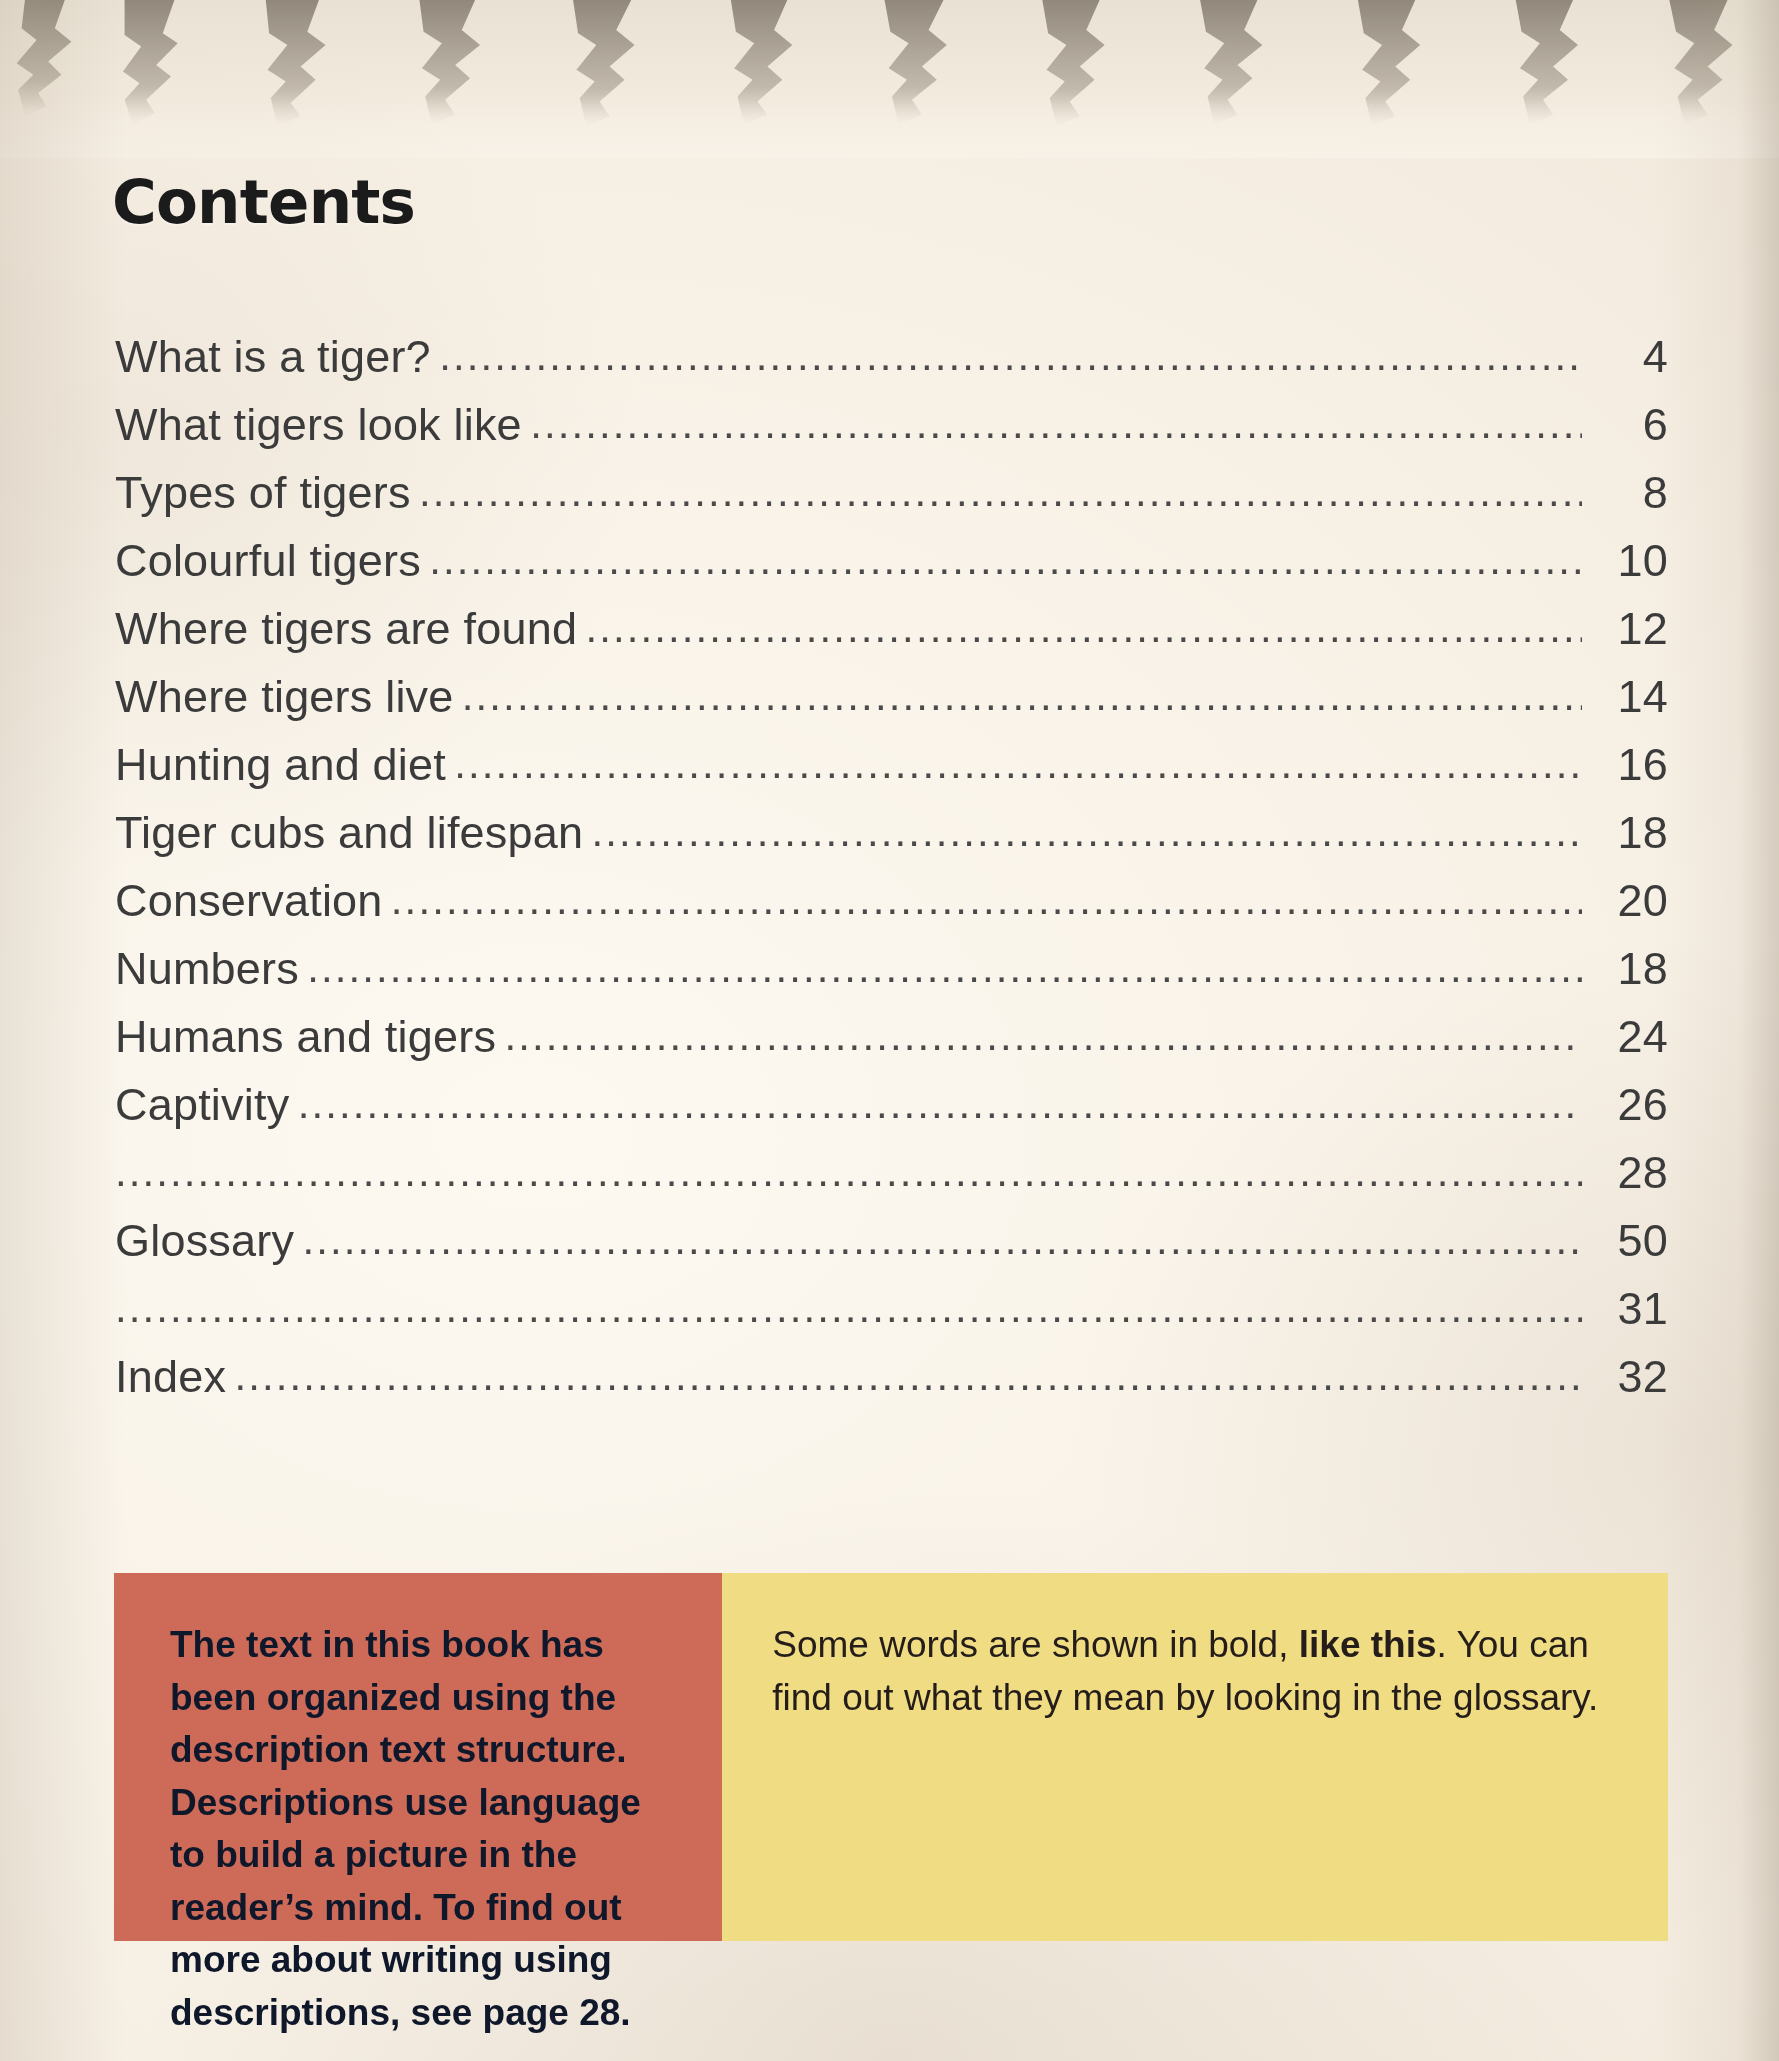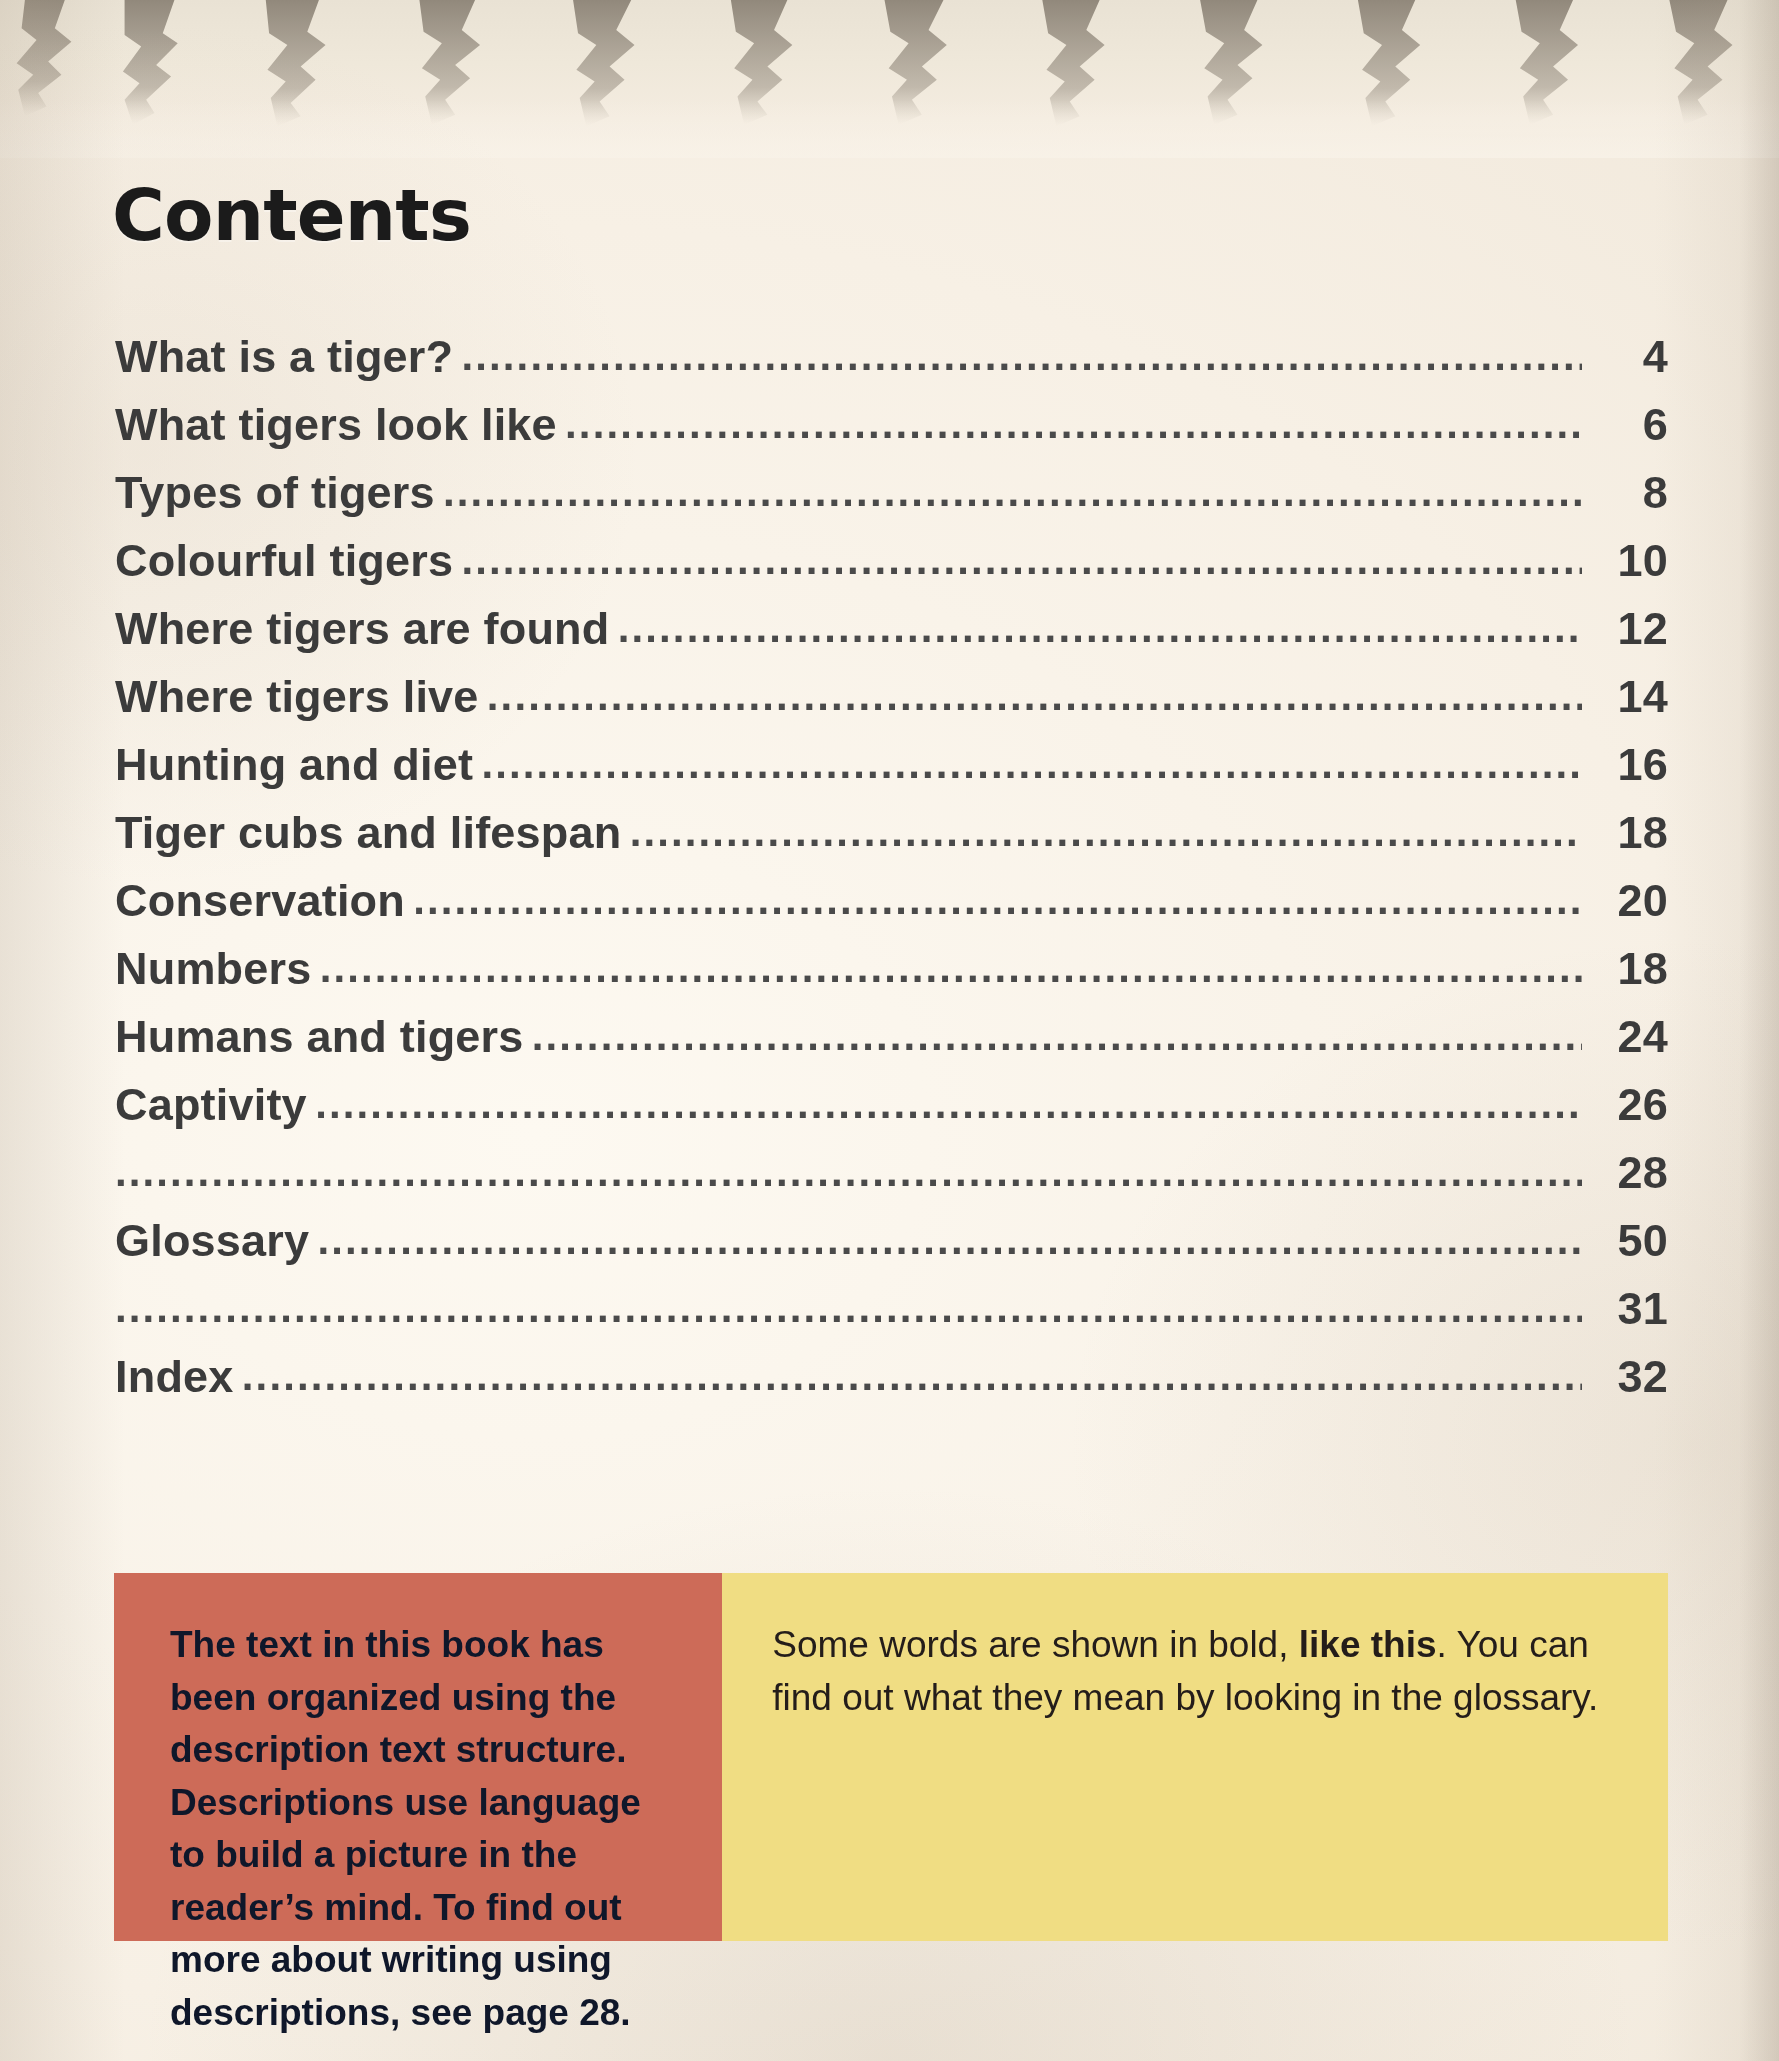--- a/index.html
+++ b/index.html
@@ -56,41 +56,41 @@
     pointer-events: none;
   }
 
   
   #title {
     position: absolute;
     left: 112px;
     top: 125px;
     font-family: "DejaVu Sans", sans-serif;
     font-weight: 700;
-    font-size: 72px;
+    font-size: 61px;
     letter-spacing: -0.8px;
     color: #1b1b1b;
     text-shadow: 0 1.7px 0 rgba(255,255,255,0.35);
   }
 
   
   #toc {
     position: absolute;
     left: 115px;
     top: 331px;
     width: 1553px;
   }
   .toc-row {
     display: flex;
     align-items: baseline;
     height: 68px;
     font-size: 45px;
     color: #3b3b3b;
     font-family: "Liberation Sans", sans-serif;
-    font-weight: 700;
+    font-weight: 400;
     letter-spacing: 0.2px;
     justify-content: center;
   }
   .toc-title {
     white-space: nowrap;
     padding-right: 8.3px;
   }
   .toc-dots {
     flex: 1 1 auto;
     overflow: hidden;

